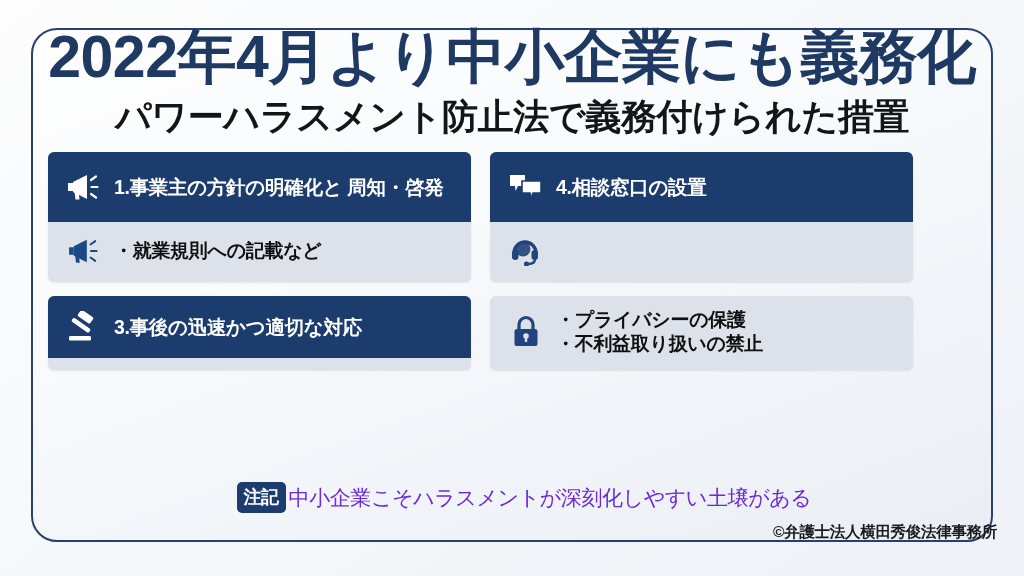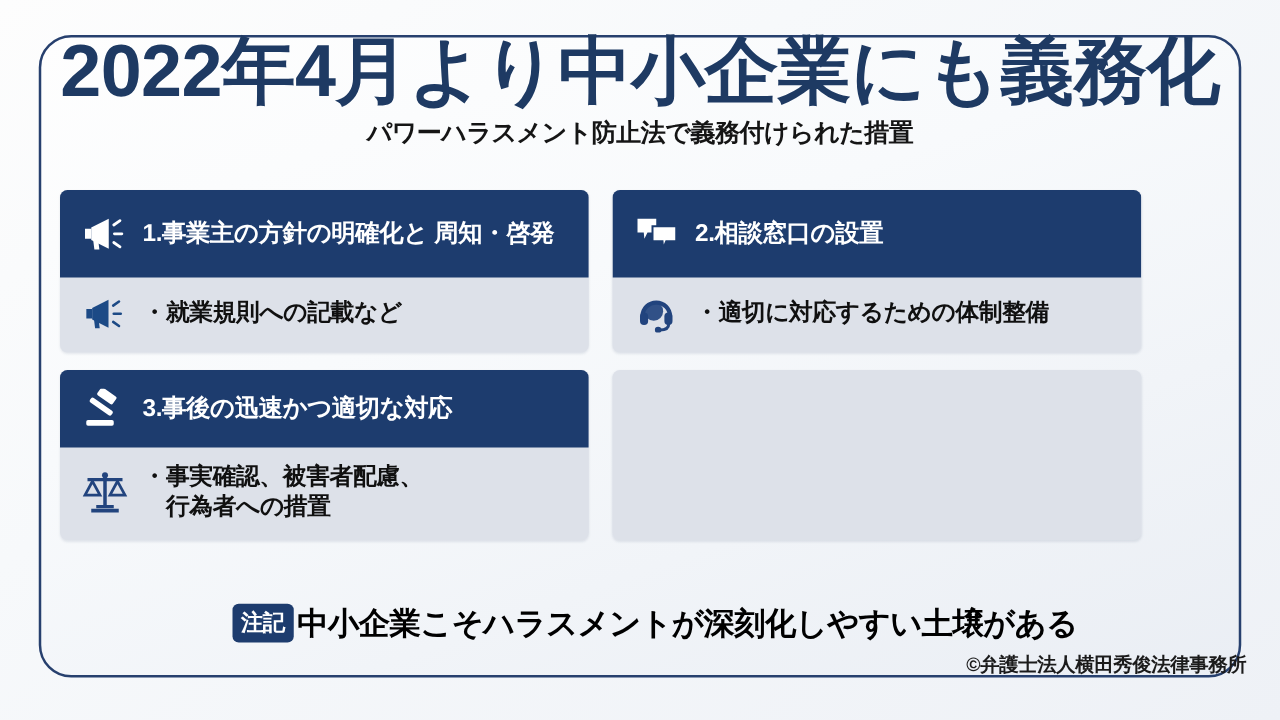--- a/index.html
+++ b/index.html
@@ -41,21 +41,21 @@
     color: #1e3a63;
     letter-spacing: -0.5px;
     white-space: nowrap;
   }
   .subtitle {
     position: absolute;
     left: 0;
     top: 93px;
     width: 100%;
     text-align: center;
-    font-size: 20px;
+    font-size: 36px;
     font-weight: bold;
     color: #151515;
     letter-spacing: -0.4px;
     white-space: nowrap;
   }
 
   
   .grid {
     position: absolute;
     left: 48px;
@@ -146,23 +146,23 @@
   .note .badge {
     background: #1d3c6e;
     color: #ffffff;
     font-size: 18px;
     font-weight: bold;
     border-radius: 5px;
     padding: 3px 7px 4px 7px;
     letter-spacing: -0.5px;
   }
   .note .note-text {
-    font-size: 25px;
-    font-weight: bold;
-    color: #000000;
+    font-size: 21px;
+    font-weight: normal;
+    color: #6d28d9;
     letter-spacing: -0.4px;
   }
 
   
   .copyright {
     position: absolute;
     right: 27px;
     top: 522px;
     font-size: 15.5px;
     font-weight: bold;
@@ -220,77 +220,71 @@
 
     <div class="card">
       <div class="card-head">
         <span class="ic">
           <svg width="34" height="28" viewBox="0 0 34 28">
             <path d="M1 2 H16 V13 H9 L6.5 18 L6 13 H1 Z" fill="#ffffff"></path>
             <path d="M13 8 H32 V20 H24 L21.5 26 L21 20 H13 Z" fill="#ffffff" stroke="#1d3c6e" stroke-width="1.6"></path>
           </svg>
         </span>
         <span class="txt">
-          <span class="ln">2.相談窓口の設置</span>
+          <span class="ln">4.相談窓口の設置</span>
         </span>
       </div>
       <div class="card-body">
         <span class="ic">
           <svg width="34" height="30" viewBox="0 0 34 30">
             <path d="M5 17 A11 11 0 0 1 27 17" fill="none" stroke="#22447e" stroke-width="3.4"></path>
             <rect x="3" y="14" width="6.5" height="10" rx="3.2" fill="#22447e"></rect>
             <rect x="22.5" y="14" width="6.5" height="10" rx="3.2" fill="#22447e"></rect>
             <path d="M26 23 Q26 28 19 28" fill="none" stroke="#22447e" stroke-width="2.4"></path>
             <circle cx="17.5" cy="28" r="2.6" fill="#22447e"></circle>
             <circle cx="14" cy="13" r="7.5" fill="#22447e" opacity="0.92"></circle>
           </svg>
         </span>
-        <span class="txt">
-          <span class="ln">・適切に対応するための体制整備</span>
-        </span>
       </div>
     </div>
 
   </div>
 
   <div class="row row-2">
 
     <div class="card">
       <div class="card-head">
         <span class="ic">
           <svg width="36" height="32" viewBox="0 0 36 32">
             <rect x="12" y="2" width="15" height="7.5" rx="1.5" fill="#ffffff" transform="rotate(35 19.5 5.75)"></rect>
             <rect x="4.5" y="12" width="21" height="4.6" rx="1.6" fill="#ffffff" transform="rotate(35 15 14.3)"></rect>
             <rect x="3" y="25" width="22" height="4.6" rx="1.4" fill="#ffffff"></rect>
           </svg>
         </span>
         <span class="txt">
           <span class="ln">3.事後の迅速かつ適切な対応</span>
         </span>
       </div>
+    </div>
+
+    <div class="card tall-head">
       <div class="card-body">
         <span class="ic">
-          <svg width="36" height="34" viewBox="0 0 36 34">
-            <rect x="16.6" y="4" width="2.8" height="23" fill="#22447e"></rect>
-            <rect x="4" y="5.4" width="28" height="2.6" fill="#22447e"></rect>
-            <circle cx="18" cy="3.2" r="2.4" fill="#22447e"></circle>
-            <path d="M8 8 L2 19 H14 Z" fill="none" stroke="#22447e" stroke-width="2.2"></path>
-            <path d="M28 8 L22 19 H34 Z" fill="none" stroke="#22447e" stroke-width="2.2"></path>
-            <rect x="11" y="27" width="14" height="2.6" fill="#22447e"></rect>
-            <rect x="7" y="30" width="22" height="3" fill="#22447e"></rect>
-          </svg>
-        </span>
-        <span class="txt">
-          <span class="ln">・事実確認、被害者配慮、</span>
-          <span class="ln">　行為者への措置</span>
-        </span>
-      </div>
-    </div>
-
-    <div class="card tall-head">
+          <svg width="30" height="34" viewBox="0 0 30 34">
+            <path d="M8 14 V9.5 A7 7 0 0 1 22 9.5 V14" fill="none" stroke="#22447e" stroke-width="3.2"></path>
+            <rect x="3.5" y="14" width="23" height="17" rx="2.6" fill="#22447e"></rect>
+            <circle cx="15" cy="21" r="2.8" fill="#dde1e9"></circle>
+            <rect x="13.8" y="21" width="2.4" height="6" fill="#dde1e9"></rect>
+          </svg>
+        </span>
+        <span class="txt">
+          <span class="ln">・プライバシーの保護</span>
+          <span class="ln">・不利益取り扱いの禁止</span>
+        </span>
+      </div>
     </div>
 
   </div>
 </div>
 
 <div class="note">
   <span class="badge">注記</span>
   <span class="note-text">中小企業こそハラスメントが深刻化しやすい土壌がある</span>
 </div>
 

